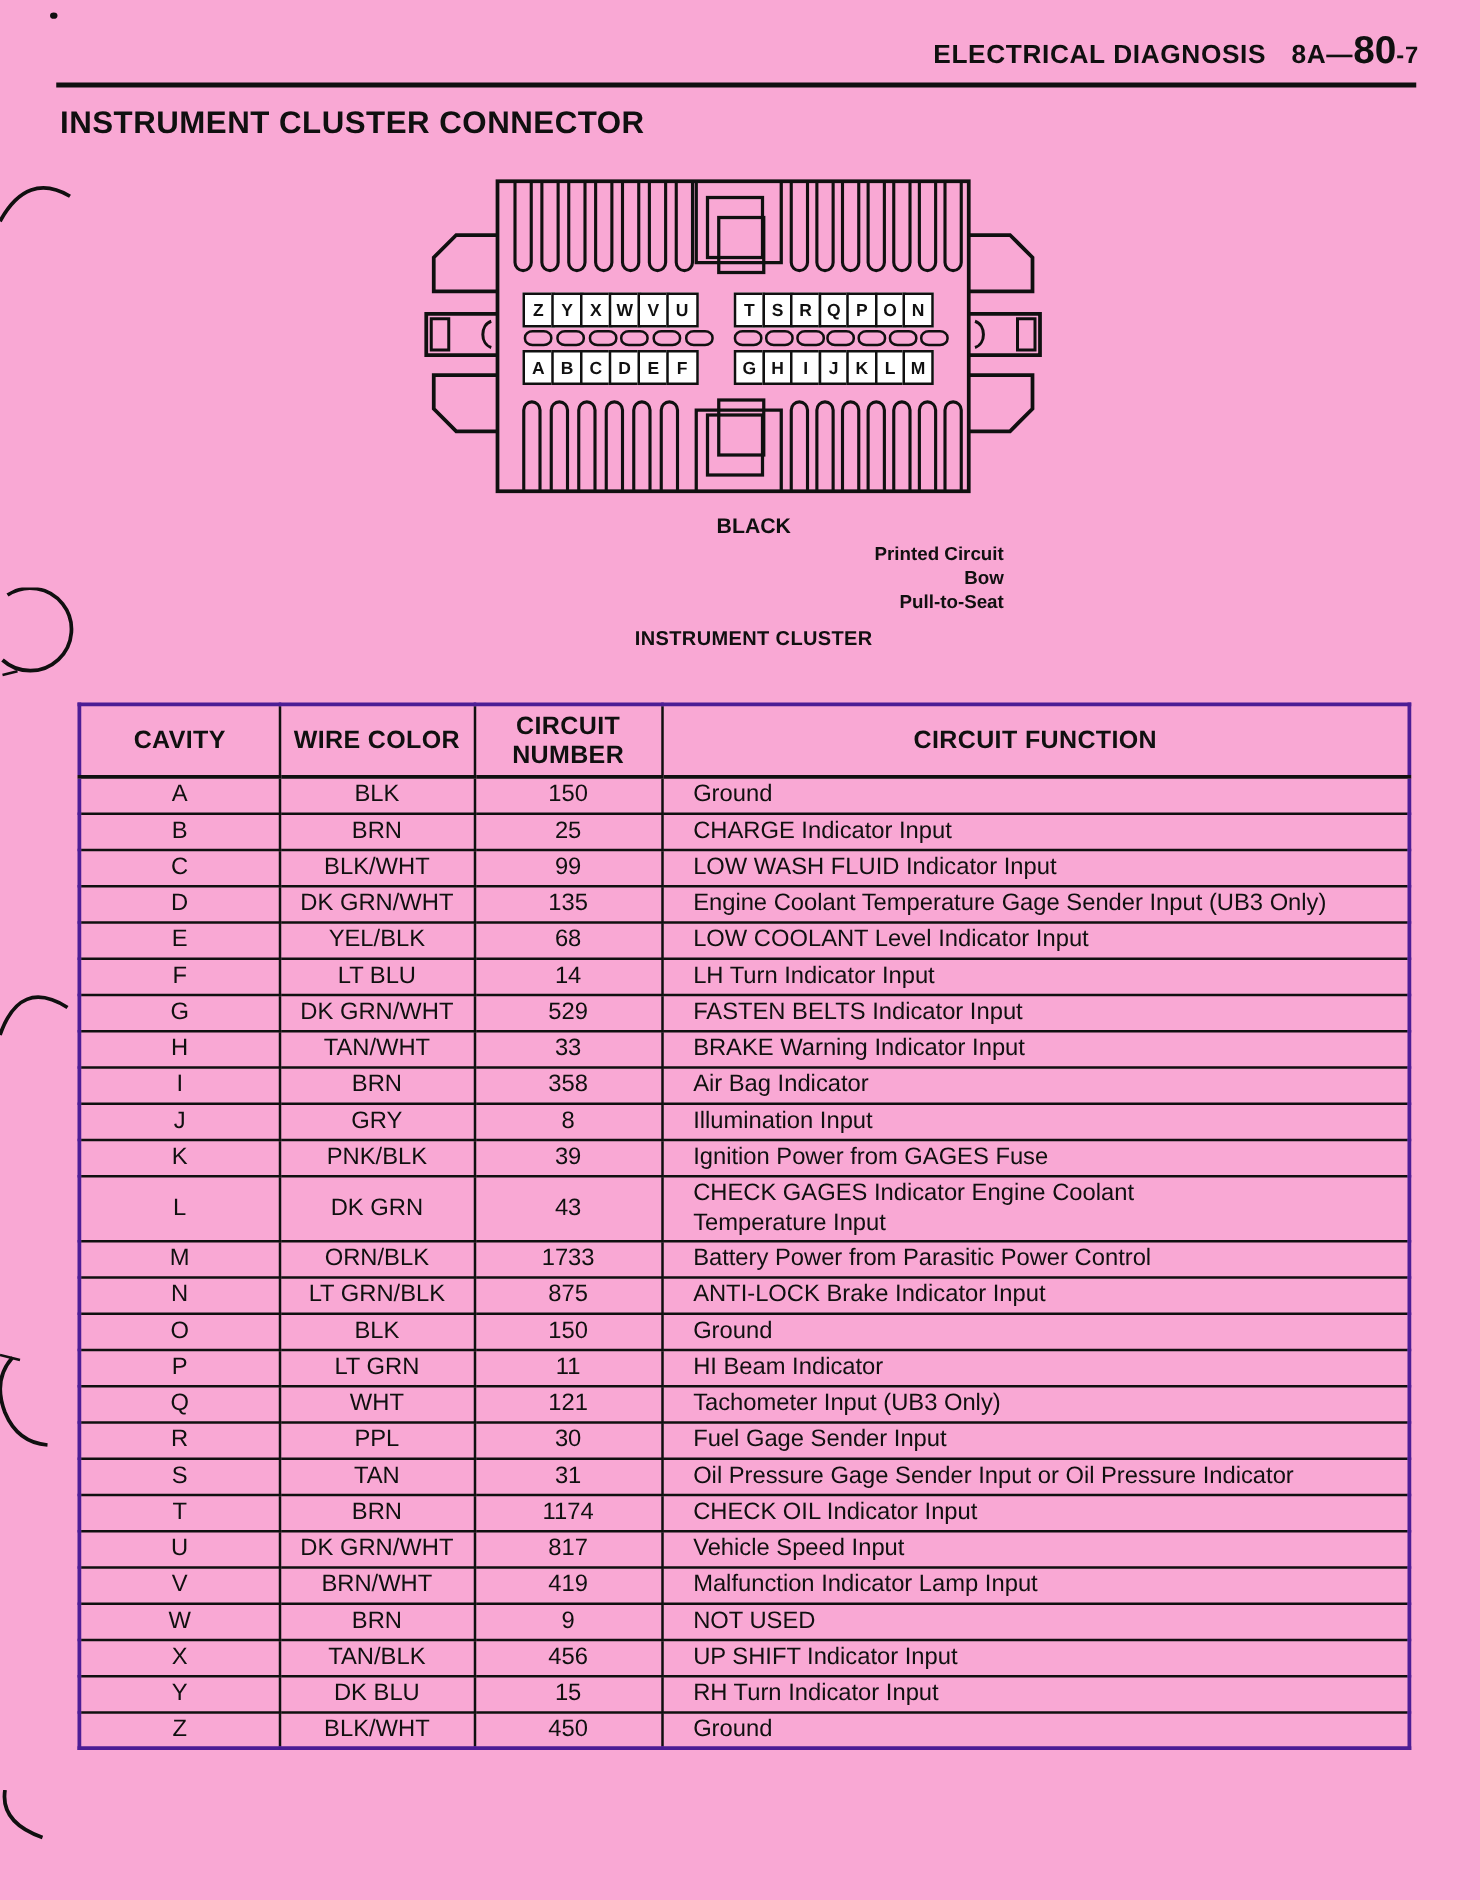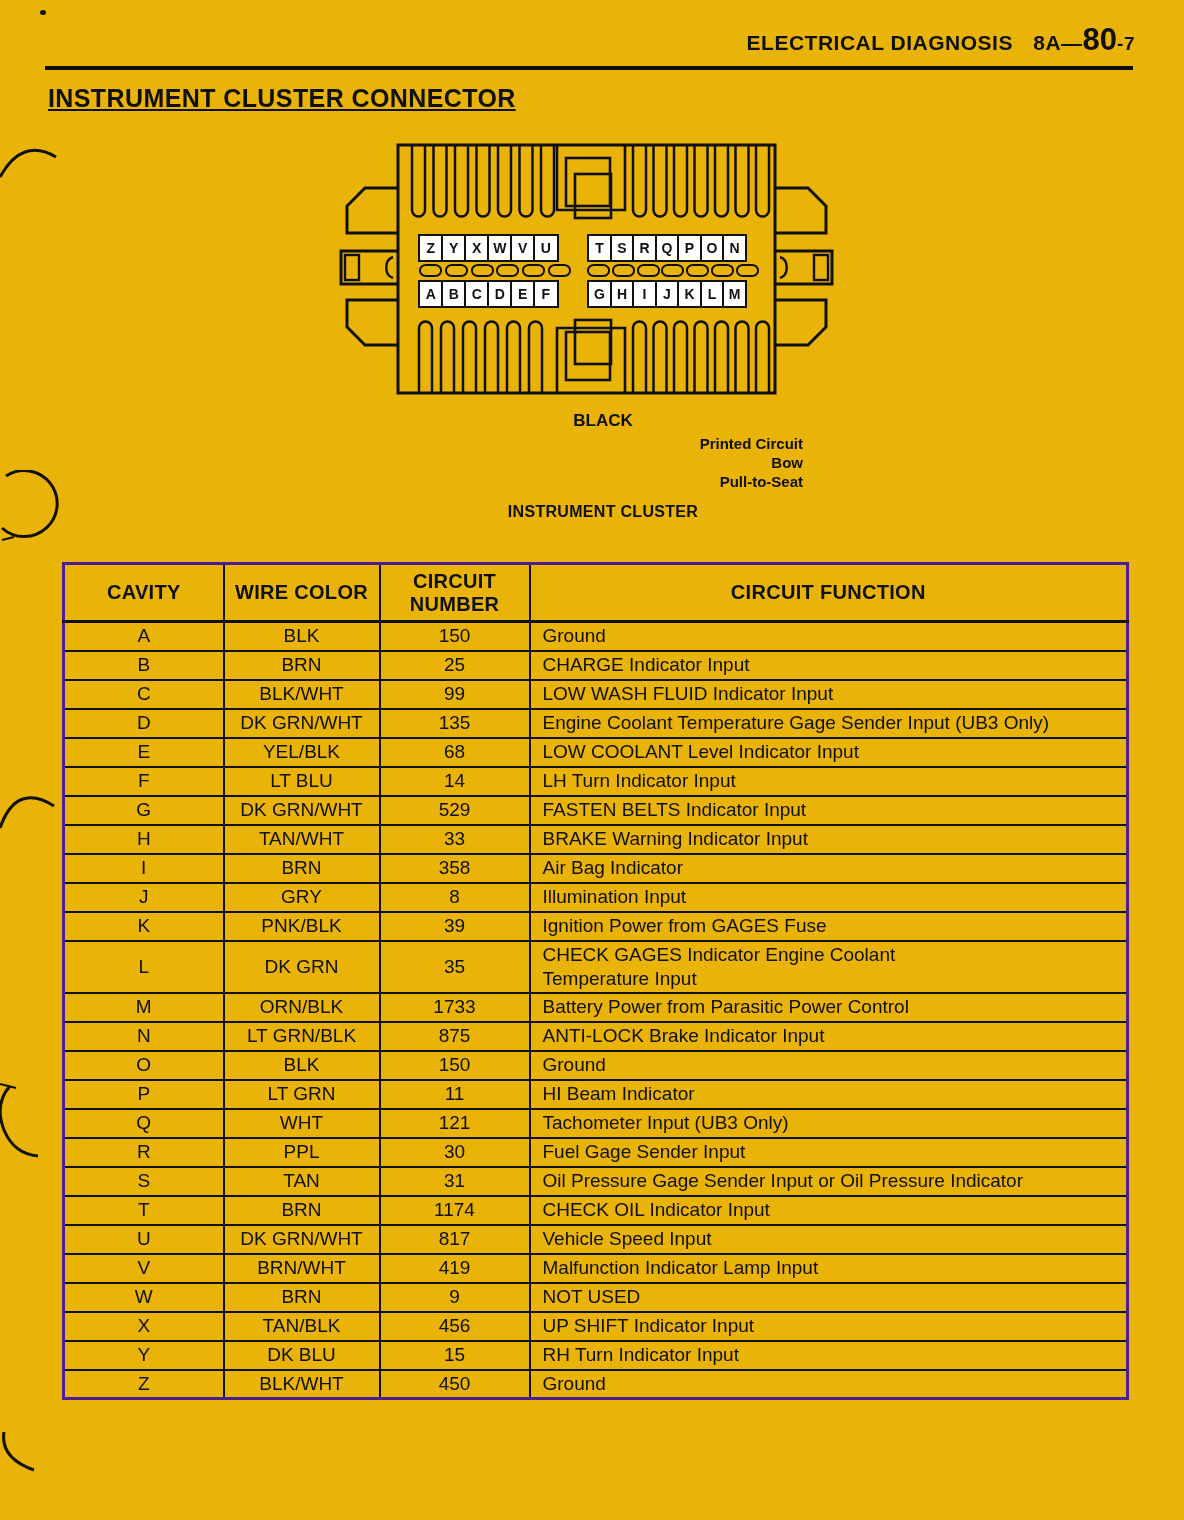--- a/index.html
+++ b/index.html
@@ -1,34 +1,34 @@
 <!DOCTYPE html>
 <html><head>
 <meta charset="utf-8">
 <style>
   * { margin:0; padding:0; box-sizing:border-box; }
   html,body { background:#ffffff; }
   body { font-family:"Liberation Sans", sans-serif; color:#101010; }
   .page {
-    position:relative; width:1184px; height:1520px; background:#eab308; overflow:hidden;
+    position:relative; width:1184px; height:1520px; background:#f9a8d4; overflow:hidden;
   }
 
   
   .hdr {
     position:absolute; top:22px; right:49px; text-align:right;
     font-weight:bold; font-size:21px; letter-spacing:.5px; white-space:nowrap;
   }
   .hdr .big { font-size:31px; letter-spacing:0; }
   .hdr .suffix { font-size:19px; }
   .rule {
     position:absolute; top:66px; left:45px; width:1088px; height:4px; background:#101010;
   }
   .doc-title {
     position:absolute; top:84px; left:48px;
-    font-weight:bold; font-size:25px; letter-spacing:.4px;text-decoration:underline;
+    font-weight:bold; font-size:25px; letter-spacing:.4px;
   }
 
   
   .connector { position:absolute; top:138px; left:335px; width:530px; height:262px; }
   .connector svg { position:absolute; top:0; left:0; }
   .pin-row { position:absolute; height:28px; display:flex; }
   .pin-row .grp { display:flex; }
   .pin-box {
     width:25.5px; height:28px; border:2.5px solid #101010; margin-left:-2.5px;
     display:flex; align-items:center; justify-content:center;
@@ -52,21 +52,21 @@
   
   .tbl-wrap { position:absolute; top:562px; left:62px; }
   table { border-collapse:collapse; table-layout:fixed; width:1064px; border:3px solid #4c1d95; }
   th, td { border:2.5px solid #101010; font-family:"Liberation Sans", sans-serif; }
   th {
     height:58px; font-size:20px; font-weight:bold; text-align:center;
     vertical-align:middle; white-space:pre-line; letter-spacing:.3px;
     border-bottom-width:3px;
   }
   td { height:29px; font-size:19px; text-align:center; vertical-align:middle; padding:1px 4px; }
-  td.fn { text-align:left; padding-left:12px; white-space:pre-line; line-height:24px; }
+  td.fn { text-align:left; padding-left:24px; white-space:pre-line; line-height:24px; }
 
   
   .artifact { position:absolute; pointer-events:none; }
   .dot { position:absolute; top:10px; left:40px; width:6px; height:5px; background:#101010; border-radius:50%; }
 </style>
 </head>
 <body>
 
 <div class="page">
 
@@ -288,21 +288,21 @@
           </tr>
           <tr>
             <td>K</td>
             <td>PNK/BLK</td>
             <td>39</td>
             <td class="fn">Ignition Power from GAGES Fuse</td>
           </tr>
           <tr>
             <td>L</td>
             <td>DK GRN</td>
-            <td>35</td>
+            <td>43</td>
             <td class="fn">CHECK GAGES Indicator Engine Coolant
 Temperature Input</td>
           </tr>
           <tr>
             <td>M</td>
             <td>ORN/BLK</td>
             <td>1733</td>
             <td class="fn">Battery Power from Parasitic Power Control</td>
           </tr>
           <tr>

